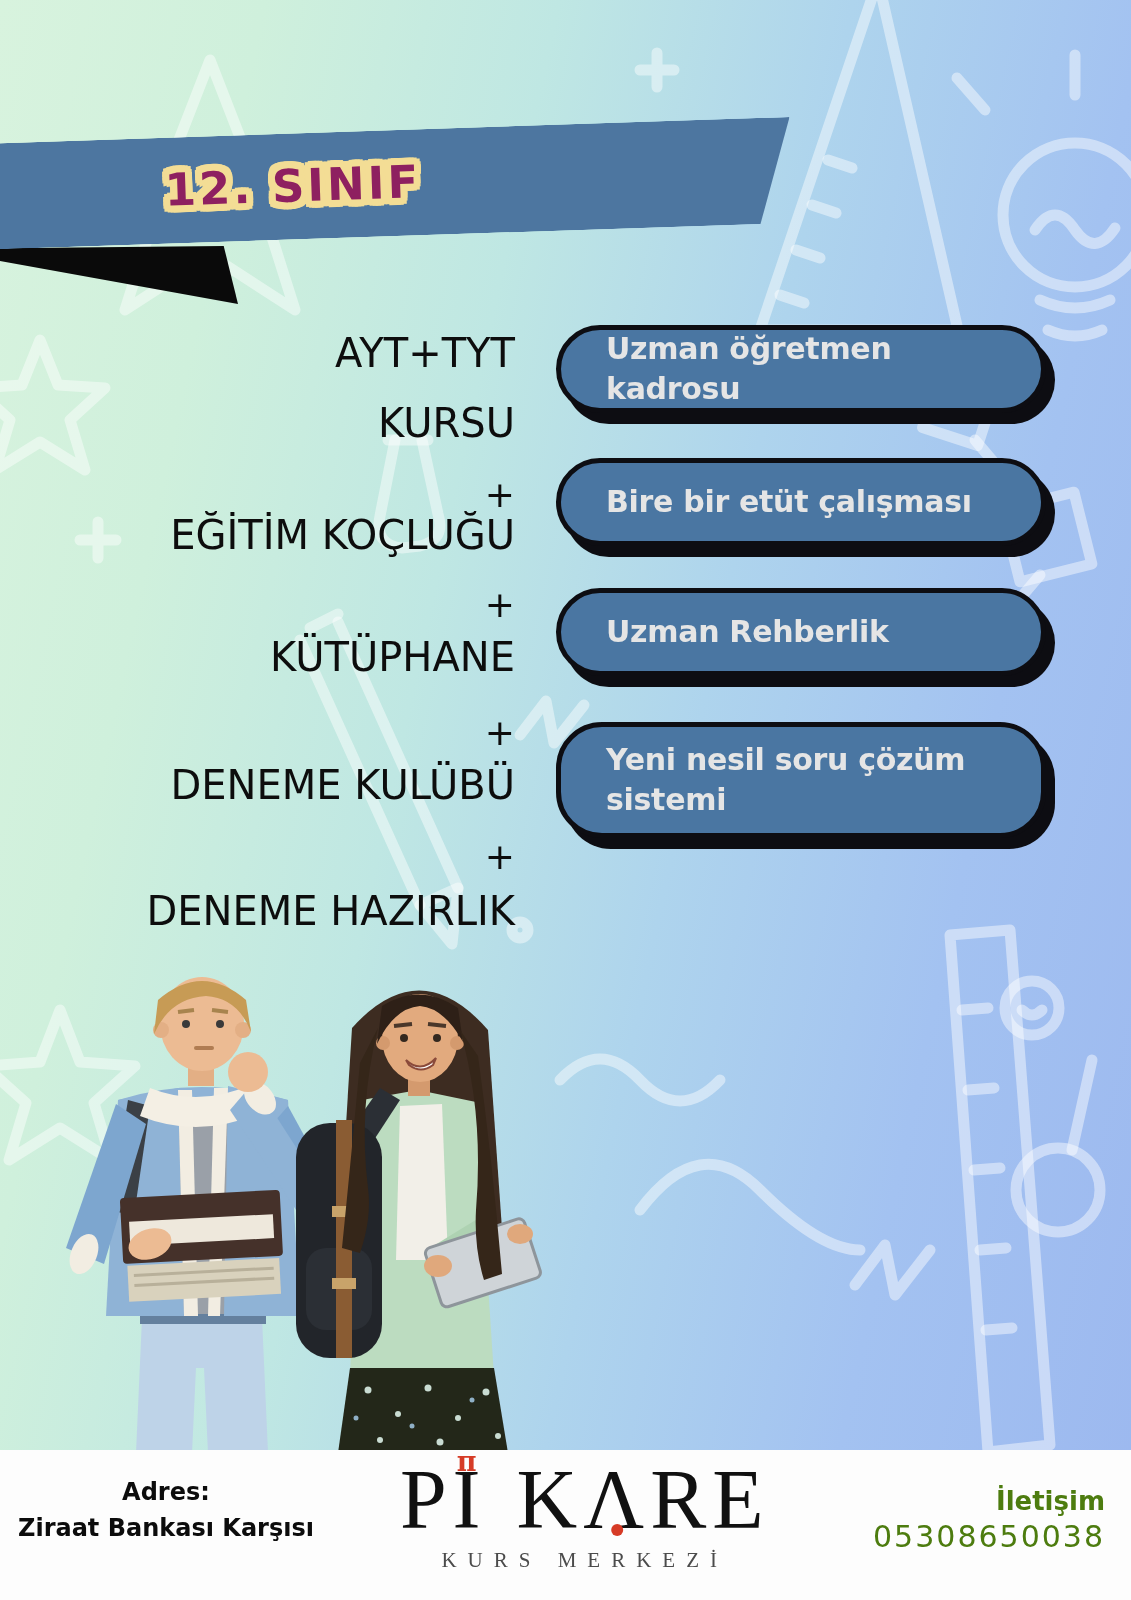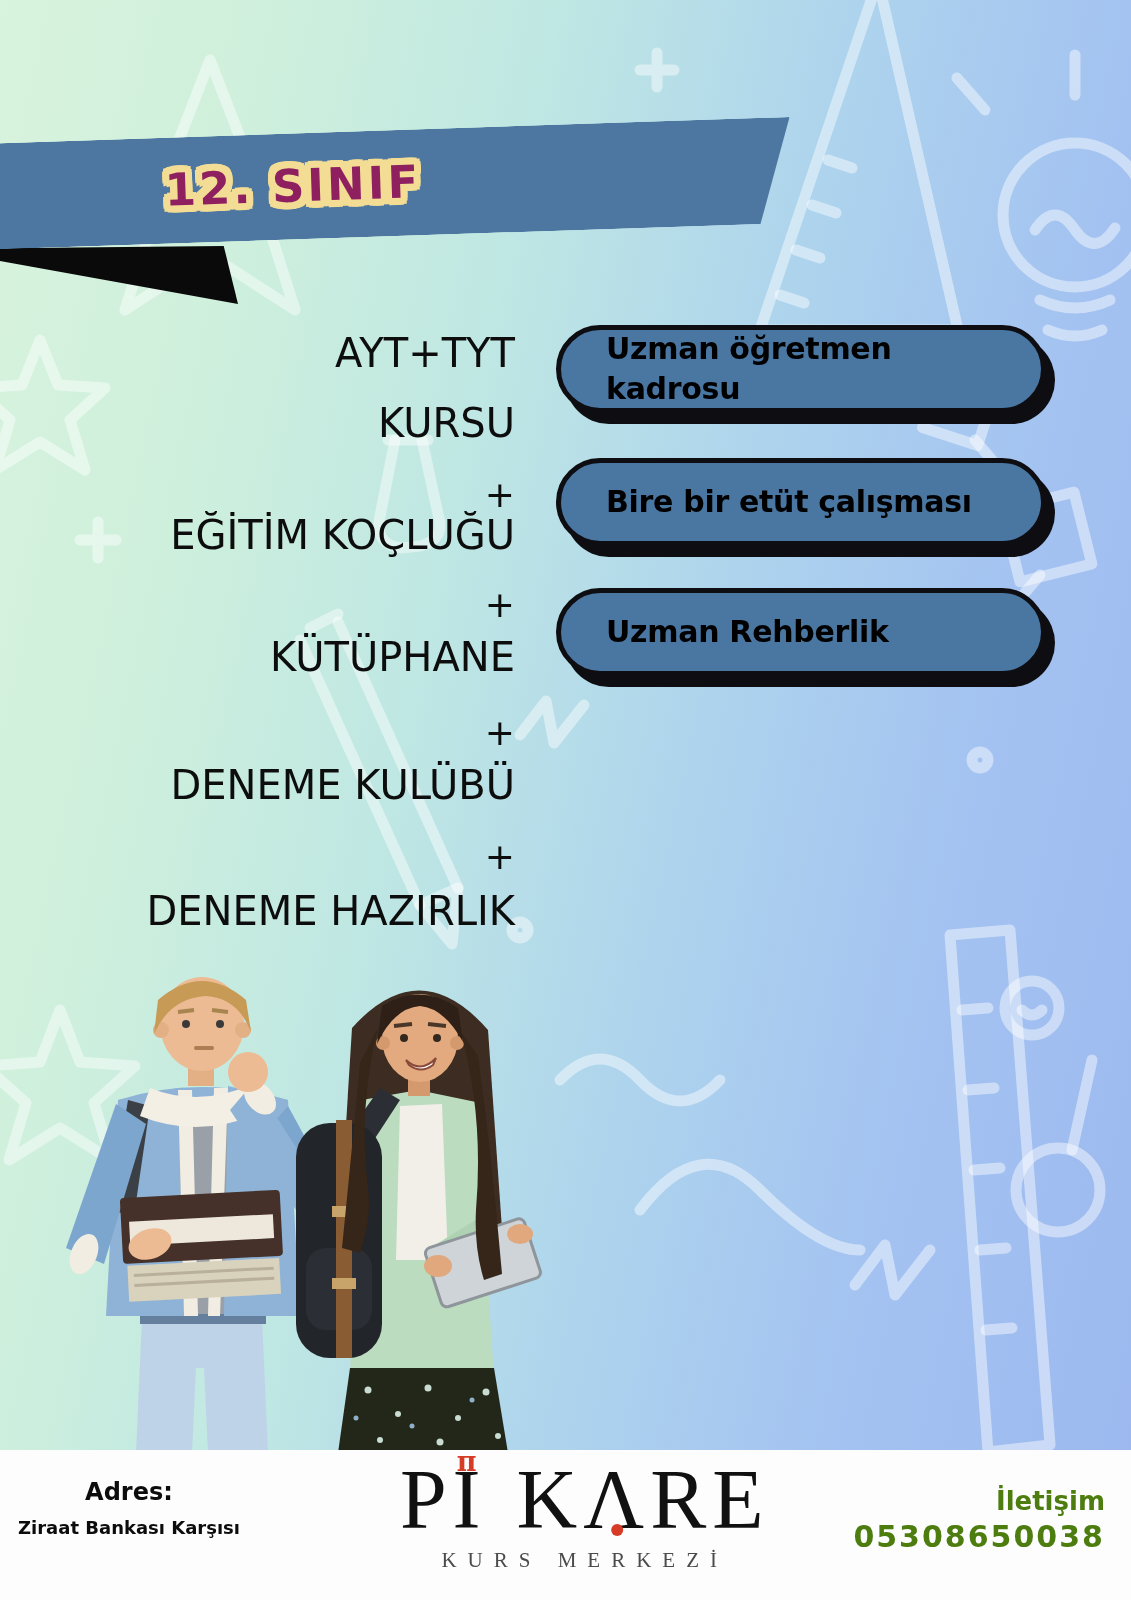--- a/index.html
+++ b/index.html
@@ -21,46 +21,46 @@
       -7px 3px 0 #f3dd95,7px 3px 0 #f3dd95,-7px -3px 0 #f3dd95,7px -3px 0 #f3dd95;}
   
   .program{position:absolute;left:55px;top:0;width:460px;z-index:3;}
   .program .line{position:absolute;left:0;width:460px;text-align:right;color:#0d0d0d;
     font-weight:normal;font-size:40px;letter-spacing:0px;}
   .program .line.plus{font-size:36px;}
   
   .pill{position:absolute;left:556px;width:490px;height:88px;box-sizing:border-box;
     background:#4a76a2;border:5px solid #0d0d12;border-radius:46px;
     box-shadow:9px 11px 0 #0d0d12;display:flex;align-items:center;z-index:3;}
-  .pill .pill-label{padding-left:45px;padding-right:10px;color:#000000;font-weight:bold;
+  .pill .pill-label{padding-left:45px;padding-right:10px;color:#e5e5e5;font-weight:bold;
     font-size:30px;line-height:40px;letter-spacing:-0.3px;}
   .pill.tall{height:116px;}
   
   .students{position:absolute;left:0;top:948px;z-index:3;}
   
   .footer{position:absolute;left:0;bottom:0;width:1131px;height:150px;background:#fdfdfd;z-index:4;}
   .address{position:absolute;left:18px;top:24px;color:#0c0c0c;}
   .address .addr-head{font-size:24px;font-weight:bold;line-height:36px;text-align:center;}
-  .address .addr-line{font-size:18px;font-weight:bold;line-height:36px;}
+  .address .addr-line{font-size:24px;font-weight:bold;line-height:36px;}
   .brand{position:absolute;left:51.7%;top:4px;transform:translateX(-50%);text-align:center;}
   .brand-main{font-family:"Liberation Serif","DejaVu Serif",serif;font-size:84px;line-height:92px;
     color:#111111;letter-spacing:6px;white-space:nowrap;}
   .brand-main span{display:inline-block;}
   .pi-i{position:relative;}
   .pi-glyph{position:absolute;left:50%;top:-6px;transform:translateX(-50%);
     font-family:"DejaVu Serif",serif;font-size:27px;line-height:27px;color:#d63b26;font-weight:bold;}
   .a-wrap{position:relative;}
   .logo-dot{position:absolute;left:50%;bottom:10px;transform:translateX(-50%);
     width:12px;height:12px;border-radius:50%;background:#d63b26;}
   .k-letter{margin-left:30px;}
   .brand-sub{font-family:Liberation Serif, serif;font-size:21px;color:#4b4b4b;
     letter-spacing:11px;margin-top:2px;}
   .contact{position:absolute;right:26px;top:34px;text-align:right;color:#4d7c0f;}
   .contact .contact-head{font-size:26px;font-weight:bold;line-height:34px;}
-  .contact .contact-phone{font-size:30px;font-weight:bold;letter-spacing:2px;line-height:38px;}
+  .contact .contact-phone{font-size:30px;font-weight:normal;letter-spacing:2px;line-height:38px;}
 </style>
 </head>
 <body>
 
 <div class="poster">
 
   <svg class="doodles" width="1131" height="1600" viewBox="0 0 1131 1600">
     <g fill="none" stroke="rgba(255,255,255,0.45)" stroke-width="11" stroke-linecap="round" stroke-linejoin="round">
       <path d="M210,60 L245,150 L340,155 L265,215 L295,310 L210,255 L125,310 L155,215 L80,155 L175,150 Z"></path>
       <path d="M40,340 L58,385 L105,388 L70,420 L85,470 L40,442 L-5,470 L10,420 L-25,388 L22,385 Z"></path>
@@ -142,20 +142,23 @@
   </div>
 
   <div class="pill" style="top:325px">
     <span class="pill-label">Uzman öğretmen kadrosu</span>
   </div>
   <div class="pill" style="top:458px">
     <span class="pill-label">Bire bir etüt çalışması</span>
   </div>
   <div class="pill" style="top:588px">
     <span class="pill-label">Uzman Rehberlik</span>
+  </div>
+  <div class="pill tall" style="top:722px">
+    <span class="pill-label">Yeni nesil soru çözüm sistemi</span>
   </div>
 
   <svg class="students" width="580" height="505" viewBox="0 0 580 505" role="img">
     <g>
       <path d="M142,370 L262,370 L268,505 L208,505 L204,420 L196,420 L192,505 L136,505 Z" fill="#bed3e8"></path>
       <rect x="140" y="360" width="126" height="16" fill="#64809e"></rect>
       <path d="M176,166 L230,162 L236,366 L174,366 Z" fill="#9aa0a8"></path>
       <path d="M118,152 L178,140 L184,368 L106,368 Z" fill="#8fb3d6"></path>
       <path d="M288,152 L228,138 L224,368 L300,368 Z" fill="#8fb3d6"></path>
       <path d="M118,152 Q200,126 288,152 L282,172 Q200,146 124,172 Z" fill="#8fb3d6"></path>

